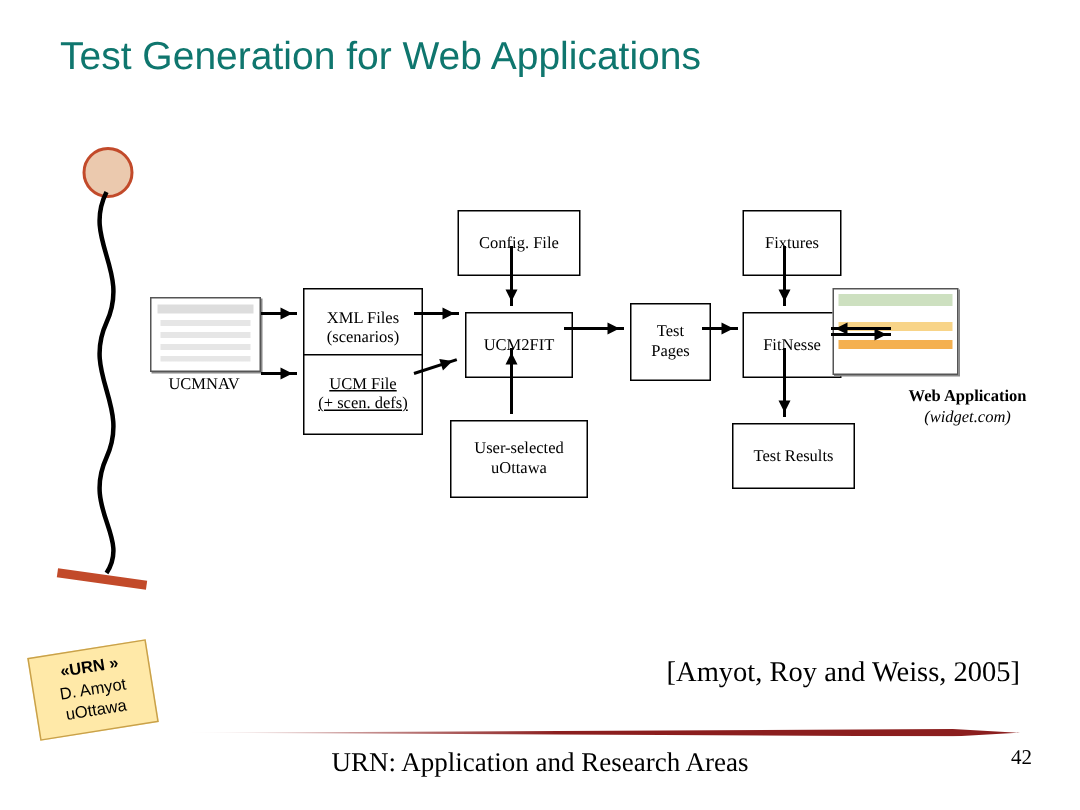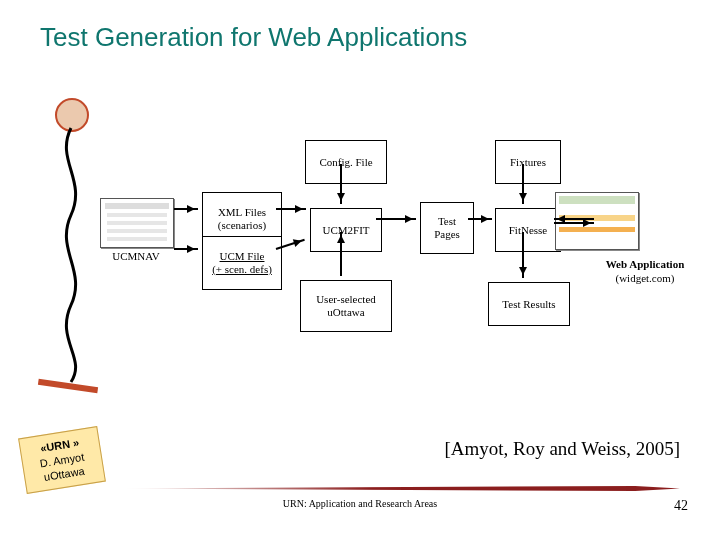--- a/index.html
+++ b/index.html
@@ -66,21 +66,21 @@
     line-height:1.35;
   }
   .sticker div:first-child{font-weight:700;}
 
   
   .footer-line{position:absolute;left:120px;right:40px;top:486px;height:5px;}
   .footer-line .grad{position:absolute;inset:0;
     background:linear-gradient(to right,rgba(139,30,30,0) 0%,#8B1E1E 45%,#8B1E1E 100%);
     clip-path:polygon(0 50%,92% 0,100% 50%,92% 100%);}
   .footer-text{position:absolute;left:0;right:0;top:498px;text-align:center;
-    font-size:10px;}
+    font-size:18px;}
   .footer-num{position:absolute;right:32px;top:498px;font-size:14px;}
 </style>
 </head>
 <body>
 
 <div class="title">Test Generation for Web Applications</div>
 
 <div class="pin"></div>
 <svg class="squiggle" width="40" height="270">
   <path d="M18 8 C 2 40, 34 60, 18 95 C 2 130, 34 150, 18 185 C 2 220, 34 238, 18 262" stroke="#000" stroke-width="3" fill="none"></path>
@@ -110,21 +110,21 @@
 
   <div class="box" style="left:395px;top:10px;width:56px;height:22px;">Fixtures</div>
 
   <div class="box" style="left:395px;top:78px;width:56px;height:22px;">FitNesse</div>
 
   <div class="box" style="left:388px;top:152px;width:72px;height:22px;">Test Results</div>
 
   <div class="thumb fit"></div>
 
   <div class="caption" style="left:490px;top:128px;width:110px;font-weight:700;">Web Application</div>
-  <div class="caption" style="left:490px;top:142px;width:110px;">(widget.com)</div>
+  <div class="caption" style="left:490px;top:142px;width:110px;font-style:italic;">(widget.com)</div>
 
   <span class="arrow" style="left:74px;top:78px;width:24px;"></span>
   <span class="arrow" style="left:74px;top:118px;width:24px;"></span>
   <span class="arrow" style="left:176px;top:78px;width:30px;"></span>
   <span class="arrow" style="left:176px;top:118px;width:30px;transform:rotate(-18deg);transform-origin:left;"></span>
   <span class="arrow v" style="left:240px;top:34px;height:40px;"></span>
   <span class="arrow vu" style="left:240px;top:102px;height:44px;"></span>
   <span class="arrow" style="left:276px;top:88px;width:40px;"></span>
   <span class="arrow" style="left:368px;top:88px;width:24px;"></span>
   <span class="arrow v" style="left:422px;top:34px;height:40px;"></span>

